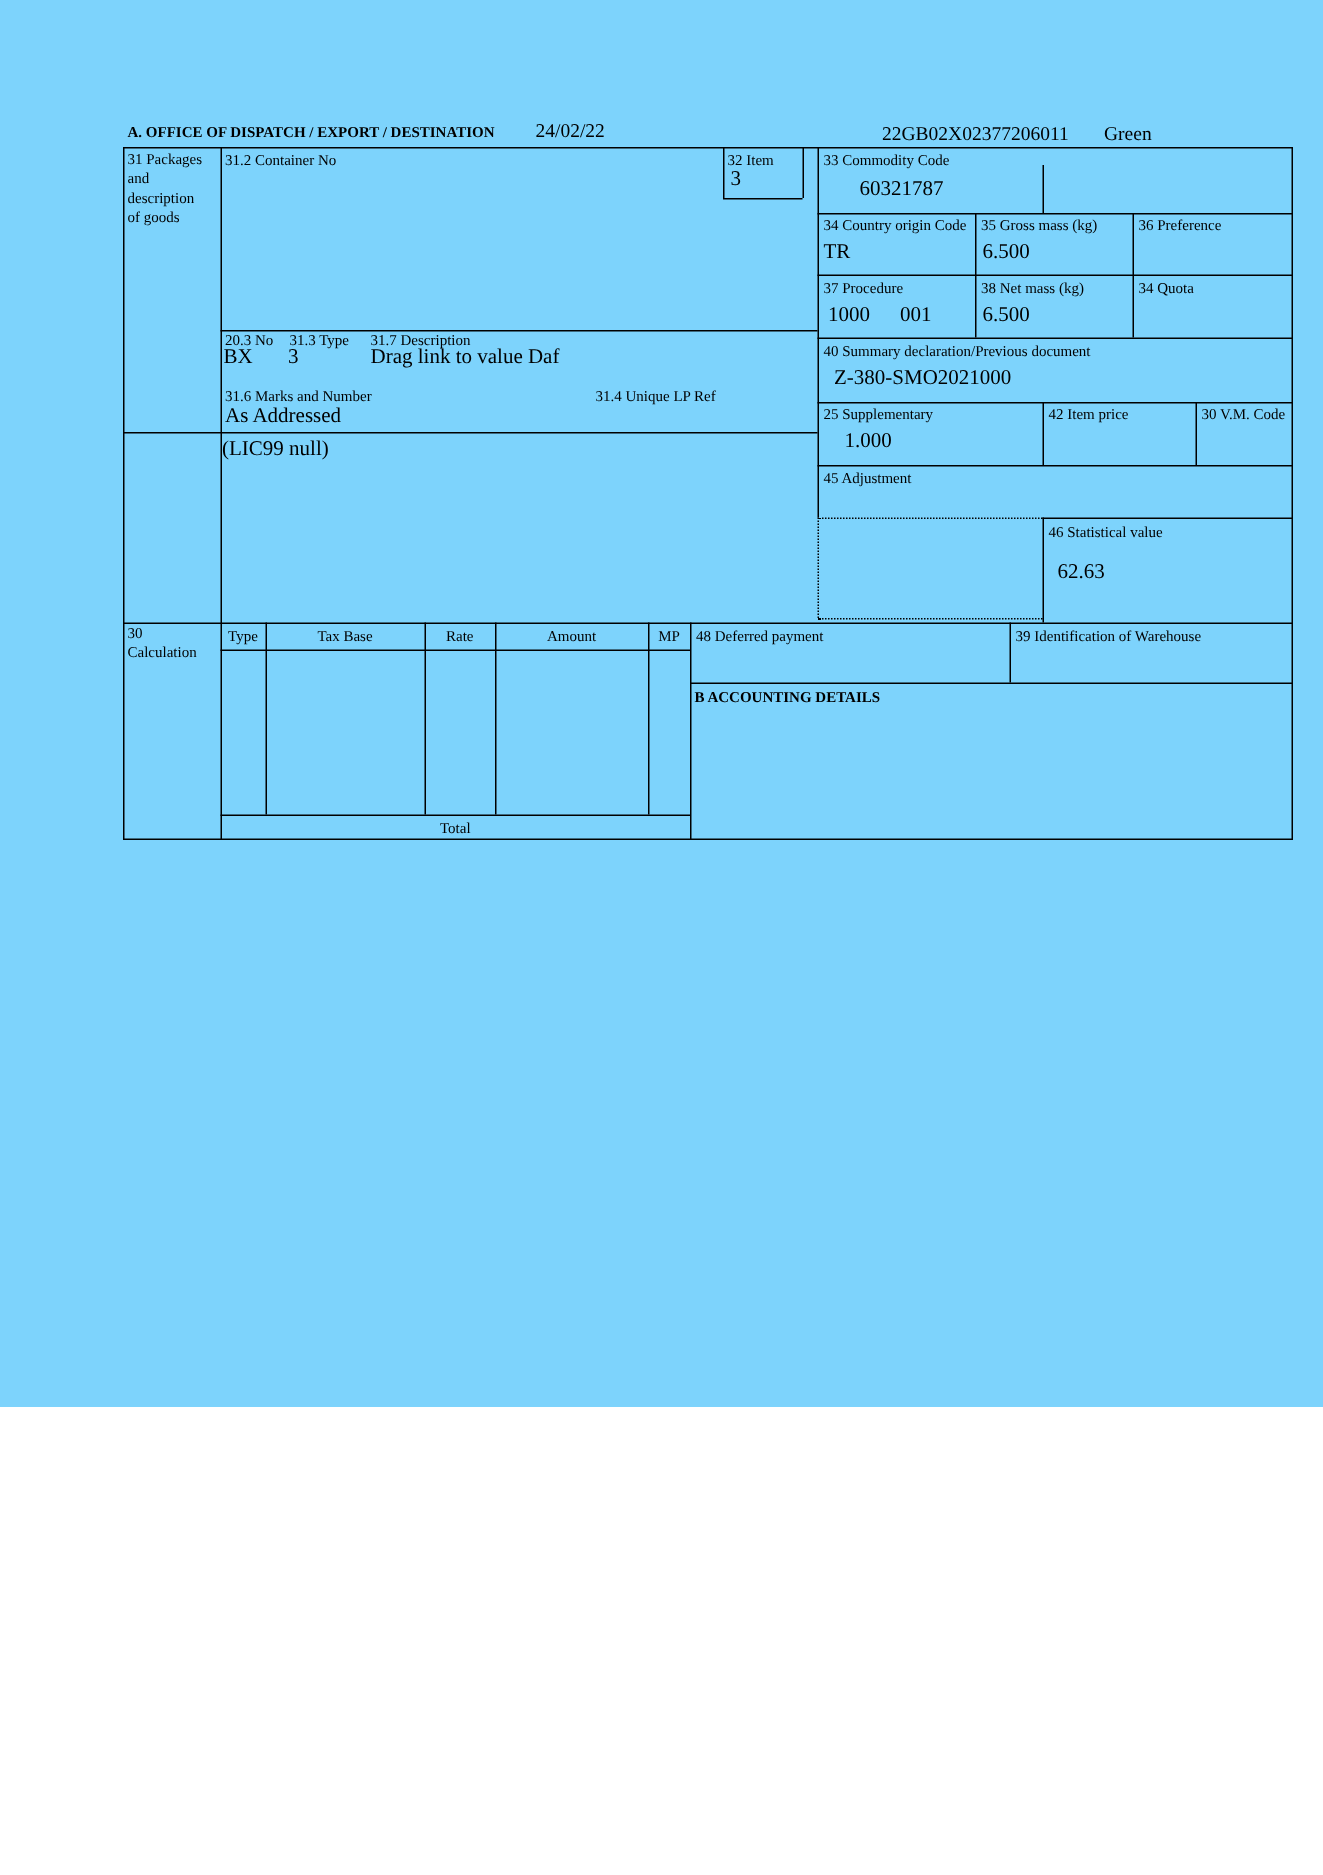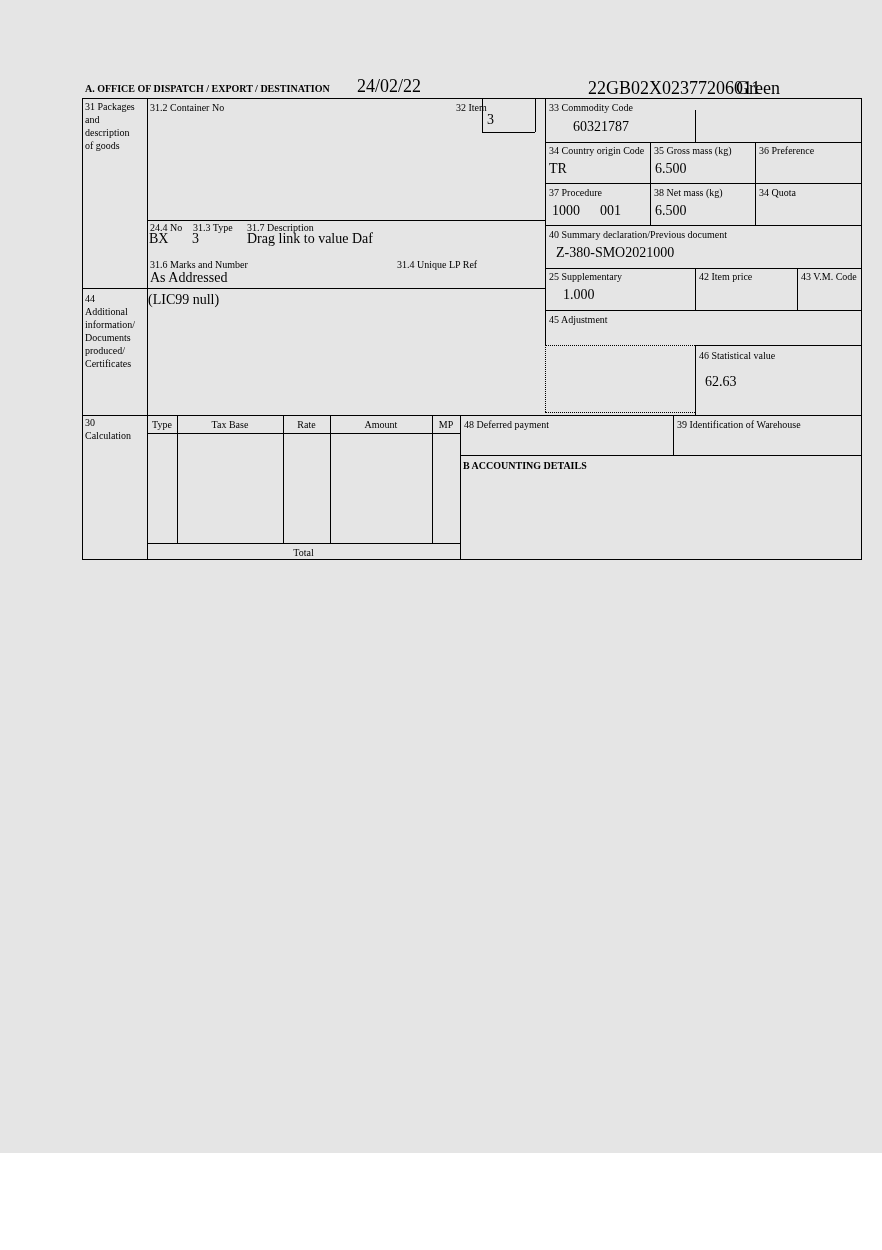--- a/index.html
+++ b/index.html
@@ -1,22 +1,22 @@
 <!DOCTYPE html>
 <html><head>
 <meta charset="utf-8">
 <style>
   * { margin:0; padding:0; box-sizing:border-box; }
   html,body { background:#ffffff; }
-  .page { position:relative; width:882px; height:1153px; background:#e5e5e5;
+  .page { position:relative; width:882px; height:938px; background:#7dd3fc;
           font-family:"Liberation Serif", serif; color:#000; overflow:hidden; }
   .abs { position:absolute; }
   .lbl { font-size:10px; line-height:13px; white-space:pre-line; }
   .val { font-size:14px; line-height:16px; white-space:nowrap; }
-  .md  { font-size:18px; line-height:15px; white-space:nowrap; }
+  .md  { font-size:13px; line-height:15px; white-space:nowrap; }
   .b   { font-weight:bold; }
   .ctr { text-align:center; }
   .hl  { height:0; border-top:1px solid #000; }
   .vl  { width:0; border-left:1px solid #000; }
   .dot-h { border-top:1px dotted #000; }
   .dot-v { border-left:1px dotted #000; }
   .rect { border:1px solid #000; }
 </style>
 </head>
 <body>
@@ -63,24 +63,24 @@
   <div class="abs hl" style="left:147px;top:433px;width:313px"></div>
   <div class="abs hl" style="left:460px;top:455px;width:402px"></div>
   <div class="abs hl" style="left:147px;top:543px;width:313px"></div>
 
   <div class="abs lbl" style="left:85px;top:100px;width:60px">31 Packages
 and
 description
 of goods</div>
   <div class="abs lbl" style="left:150px;top:101px">31.2 Container No</div>
 
-  <div class="abs lbl" style="left:456px;top:101px">32 Item</div>
+  <div class="abs lbl" style="left:485px;top:101px">32 Item</div>
   <div class="abs val" style="left:487px;top:112px">3</div>
 
-  <div class="abs lbl" style="left:150px;top:221px">24.4 No</div>
+  <div class="abs lbl" style="left:150px;top:221px">20.3 No</div>
   <div class="abs lbl" style="left:193px;top:221px">31.3 Type</div>
   <div class="abs lbl" style="left:247px;top:221px">31.7 Description</div>
   <div class="abs val" style="left:149px;top:231px">BX</div>
   <div class="abs val" style="left:192px;top:231px">3</div>
   <div class="abs val" style="left:247px;top:231px">Drag link to value Daf</div>
 
   <div class="abs lbl" style="left:150px;top:258px">31.6 Marks and Number</div>
   <div class="abs lbl" style="left:397px;top:258px">31.4 Unique LP Ref</div>
   <div class="abs val" style="left:150px;top:270px">As Addressed</div>
 
@@ -99,33 +99,27 @@
   <div class="abs lbl" style="left:654px;top:186px">38 Net mass (kg)</div>
   <div class="abs val" style="left:655px;top:203px">6.500</div>
   <div class="abs lbl" style="left:759px;top:186px">34 Quota</div>
 
   <div class="abs lbl" style="left:549px;top:228px">40 Summary declaration/Previous document</div>
   <div class="abs val" style="left:556px;top:245px">Z-380-SMO2021000</div>
 
   <div class="abs lbl" style="left:549px;top:270px">25 Supplementary</div>
   <div class="abs val" style="left:563px;top:287px">1.000</div>
   <div class="abs lbl" style="left:699px;top:270px">42 Item price</div>
-  <div class="abs lbl" style="left:801px;top:270px">43 V.M. Code</div>
+  <div class="abs lbl" style="left:801px;top:270px">30 V.M. Code</div>
 
   <div class="abs lbl" style="left:549px;top:313px">45 Adjustment</div>
 
   <div class="abs lbl" style="left:699px;top:349px">46 Statistical value</div>
   <div class="abs val" style="left:705px;top:374px">62.63</div>
 
-  <div class="abs lbl" style="left:85px;top:292px;width:62px">44
-Additional
-information/
-Documents
-produced/
-Certificates</div>
   <div class="abs val" style="left:148px;top:292px">(LIC99 null)</div>
 
   <div class="abs lbl" style="left:85px;top:416px;width:60px">30
 Calculation</div>
 
   <div class="abs lbl ctr" style="left:147px;top:418px;width:30px">Type</div>
   <div class="abs lbl ctr" style="left:177px;top:418px;width:106px">Tax Base</div>
   <div class="abs lbl ctr" style="left:283px;top:418px;width:47px">Rate</div>
   <div class="abs lbl ctr" style="left:330px;top:418px;width:102px">Amount</div>
   <div class="abs lbl ctr" style="left:432px;top:418px;width:28px">MP</div>

